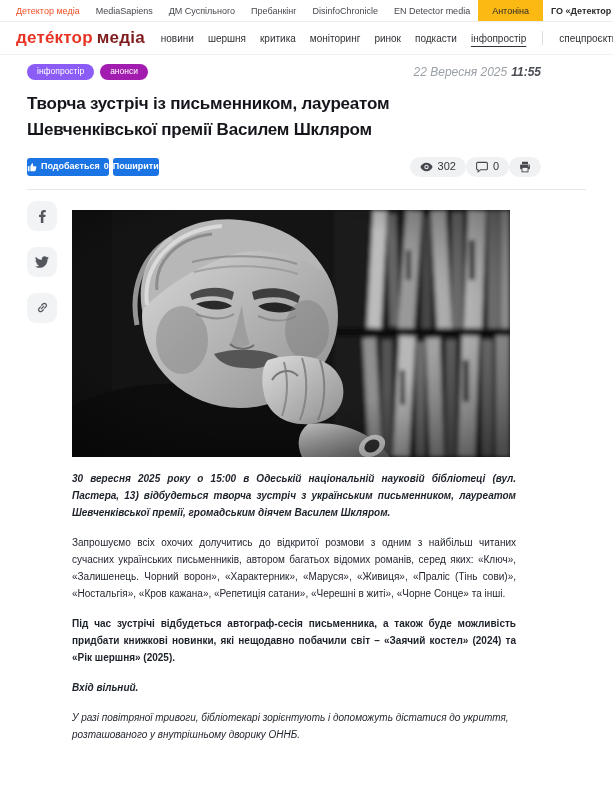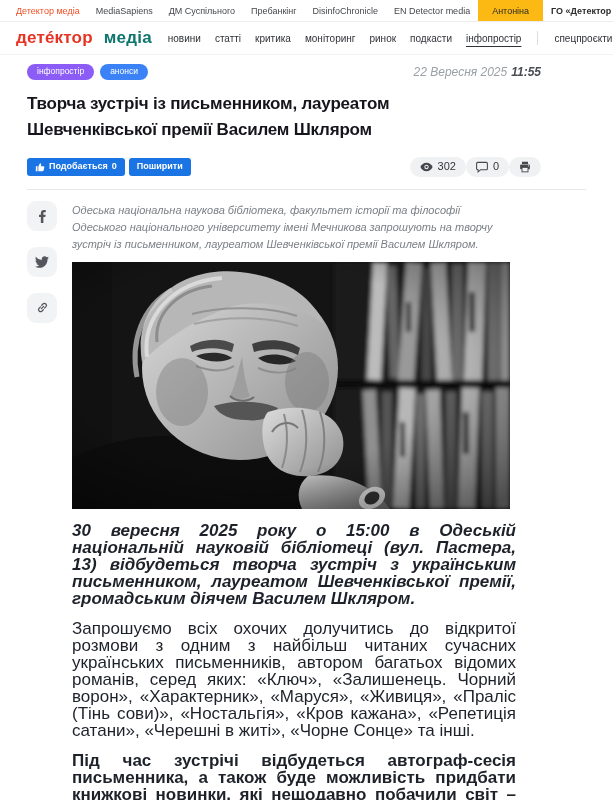--- a/index.html
+++ b/index.html
@@ -23,52 +23,52 @@
   .topbar a.highlight { background:#fdb913; color:#2b2b2b; padding:0 14px; }
   .topbar a.bold { font-weight:bold; color:#2b2b2b; }
 
   
   .nav {
     display:flex; align-items:center; height:33px; padding:0 16px;
     border-bottom:1px solid #f2f2f2;
   }
   .logo { font-size:17px; font-weight:bold; letter-spacing:.2px; margin-right:16px; white-space:nowrap; }
   .logo .red { color:#e63323; }
-  .logo .dark { color:#0f766e; margin-left:11px; }
+  .logo .dark { color:#7f1d1d; margin-left:4px; }
   .nav-links { display:flex; align-items:center; gap:14px; font-size:10px; color:#2f3237; }
   .nav-link.active { text-decoration:underline; text-underline-offset:4px; }
   .nav-divider { width:1px; height:14px; background:#ddd; margin:0 2px; }
   .nav-more { display:flex; align-items:center; gap:4px; }
   .caret { width:0; height:0; border-left:3px solid transparent; border-right:3px solid transparent; border-top:4px solid #55585d; margin-top:1px; }
 
   .container { padding:0 27px; }
 
   
   .meta-row { display:flex; justify-content:space-between; align-items:center; margin-top:9px; }
   .badges { display:flex; gap:6px; }
   .badge { color:#fff; font-size:8.5px; padding:3px 10px 4px; border-radius:10px; line-height:1; }
   .badge.purple { background:#8b5cf6; }
-  .badge.red { background:#3b82f6; }
+  .badge.red { background:#a21caf; }
   .dateline { font-size:12px; font-style:italic; color:#9aa0a6; margin-right:45px; }
   .dateline .time { font-weight:bold; color:#4a4e54; margin-left:4px; }
 
   
   h1.title {
     margin:11px 0 0; font-size:17px; line-height:26px; font-weight:bold;
     color:#15151c; letter-spacing:-.2px; max-width:480px;
   }
 
   
   .share-row { display:flex; justify-content:space-between; align-items:center; margin-top:14px; }
   .fb-buttons { display:flex; gap:4px; }
   .fb-btn {
     display:flex; align-items:center; gap:4px;
     background:#1b74e4; color:#fff; border:none; border-radius:3px;
     font-family:"Liberation Sans",sans-serif; font-size:9px; font-weight:bold;
-    padding:4px 8px; line-height:1; cursor:pointer;
+    padding:4px 0; line-height:1; cursor:pointer;
   }
   .stats { display:flex; margin-right:45px; }
   .stat-pill {
     display:flex; align-items:center; gap:5px;
     background:#f0f1f3; border-radius:12px; padding:4px 10px;
     font-size:11px; color:#33363a; line-height:1;
   }
   .stat-pill svg { display:block; }
 
   hr.divider { border:none; border-top:1px solid #e8e8e8; margin:12px 0 0; }
@@ -82,21 +82,21 @@
     color:#53575d; border:none; cursor:pointer;
   }
   .content-col { flex:1; max-width:444px; }
 
   .lead {
     margin:1px 0 0; font-style:italic; color:#7b8086;
     font-size:11px; line-height:17px;
   }
   .photo { width:438px; height:247px; display:block; margin-top:9px; background:#141414; }
 
-  .body-p { font-size:17px; line-height:17px; margin:13px 0 0; text-align:justify; color:#1d2129; }
+  .body-p { font-size:10px; line-height:17px; margin:13px 0 0; text-align:justify; color:#1d2129; }
   .body-p.bold-italic { font-weight:bold; font-style:italic; }
   .body-p.bold { font-weight:bold; }
   .body-p.italic { font-style:italic; text-align:left; }
   .body-p.no-justify { text-align:left; }
 </style>
 </head>
 <body>
 
 <div class="topbar">
   <a class="brand">Детектор медіа</a>
@@ -108,21 +108,21 @@
   <a class="highlight">Антоніна</a>
   <a class="bold">ГО «Детектор медіа»</a>
 </div>
 
 <div class="nav">
   <a class="logo">
     <span class="red">детéктор</span><span class="dark">медіа</span>
   </a>
   <div class="nav-links">
     <a class="nav-link">новини</a>
-    <a class="nav-link">статті</a>
+    <a class="nav-link">шершня</a>
     <a class="nav-link">критика</a>
     <a class="nav-link">моніторинг</a>
     <a class="nav-link">ринок</a>
     <a class="nav-link">подкасти</a>
     <a class="nav-link active">інфопростір</a>
     <span class="nav-divider"></span>
     <a class="nav-more">
       <span>спецпроєкти</span>
       <span class="caret"></span>
     </a>
@@ -201,21 +201,20 @@
         <svg width="15" height="15" viewBox="0 0 24 24" fill="none" stroke="currentColor" stroke-width="2" stroke-linecap="round">
             <path d="M10.2 13.8l3.6-3.6"></path>
             <path d="M8.8 11l-2.4 2.4a3.2 3.2 0 0 0 4.5 4.5l2.4-2.4"></path>
             <path d="M15.2 13l2.4-2.4a3.2 3.2 0 0 0-4.5-4.5L10.7 8.5"></path>
           </svg>
       </button>
     </div>
 
     <div class="content-col">
 
-      <p class="lead">Одеська національна наукова бібліотека, факультет історії та філософії Одеського національного університету імені Мечникова запрошують на творчу зустріч із письменником, лауреатом Шевченківської премії Василем Шкляром.</p>
 
       <svg class="photo" viewBox="0 0 438 247" preserveAspectRatio="none">
         <defs>
           <linearGradient id="skin" x1="0" y1="0" x2="1" y2="1">
             <stop offset="0" stop-color="#dcdcdc"></stop>
               <stop offset="1" stop-color="#8f8f8f"></stop>
           </linearGradient>
           <linearGradient id="arm" x1="0" y1="0" x2="1" y2="1">
             <stop offset="0" stop-color="#c6c6c6"></stop>
               <stop offset="1" stop-color="#6f6f6f"></stop>

